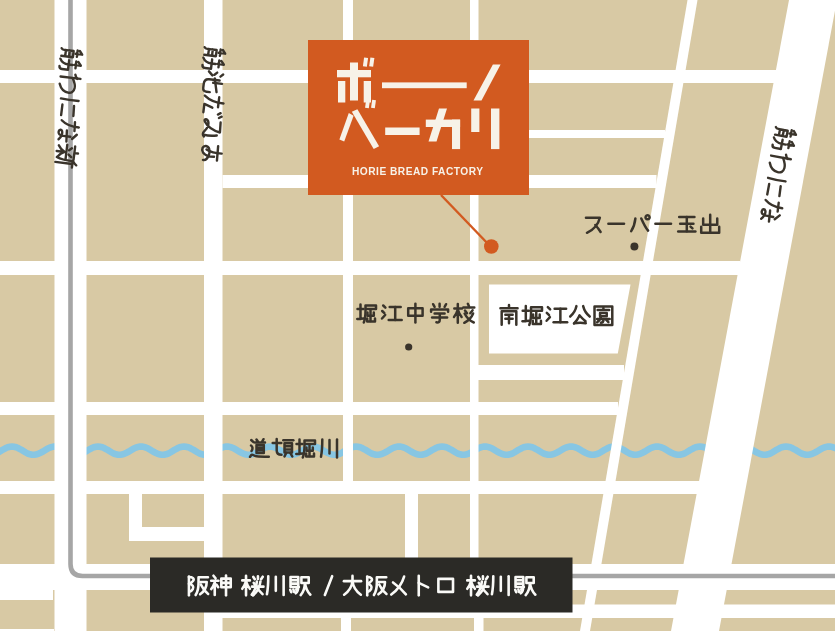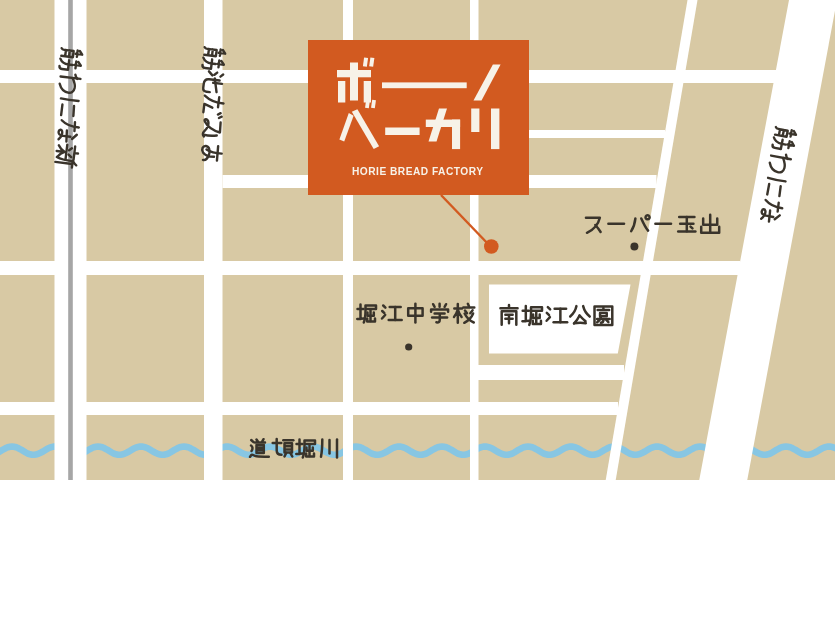--- a/index.html
+++ b/index.html
@@ -1,14 +1,14 @@
 <!DOCTYPE html>
 <html><head><meta charset="utf-8"><style>
 html,body{margin:0;padding:0;background:#fff;}
-#map{width:835px;height:480px;overflow:hidden;}
+#map{width:835px;height:631px;overflow:hidden;}
 </style></head><body>
 <div id="map"><svg width="835" height="631" viewBox="0 0 835 631">
 <defs>
         <g id="g0">
           <path d="M2.5,4.5 L5.5,2 M2.2,6.5 L8,6.5 M5.5,2 L5.5,8"></path>
           <path d="M12.5,4.5 L15.5,2 M12.2,6.5 L18.5,6.5 M15.5,2 L15.5,8"></path>
           <path d="M3.2,10 L8.8,10 L8.8,20.5 M3.2,10 L3.2,18.5 C3.2,19.8 2.8,20.5 2,21 M3.2,13.5 L8.8,13.5 M3.2,17 L8.8,17"></path>
           <path d="M12,13 L20.5,13 M15.8,9.5 L15.8,13 M15.8,13 C15.8,17 14.5,19.5 11.5,21 M20.5,13 L20.5,18.5 C20.5,20.3 19.8,21 18,21"></path>
         </g>
         <g id="g1">

